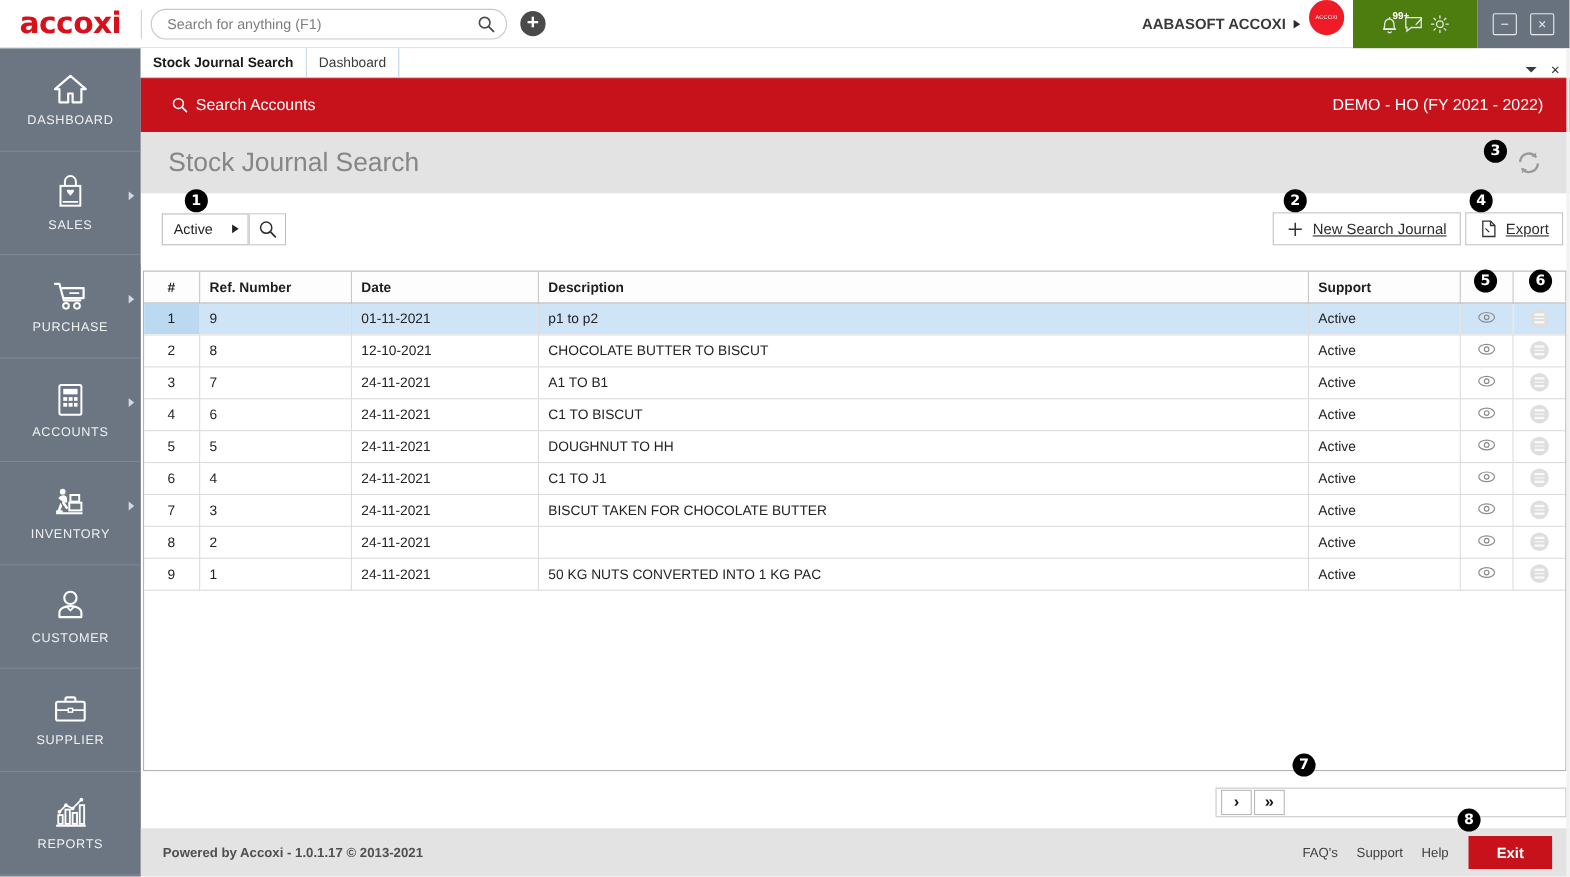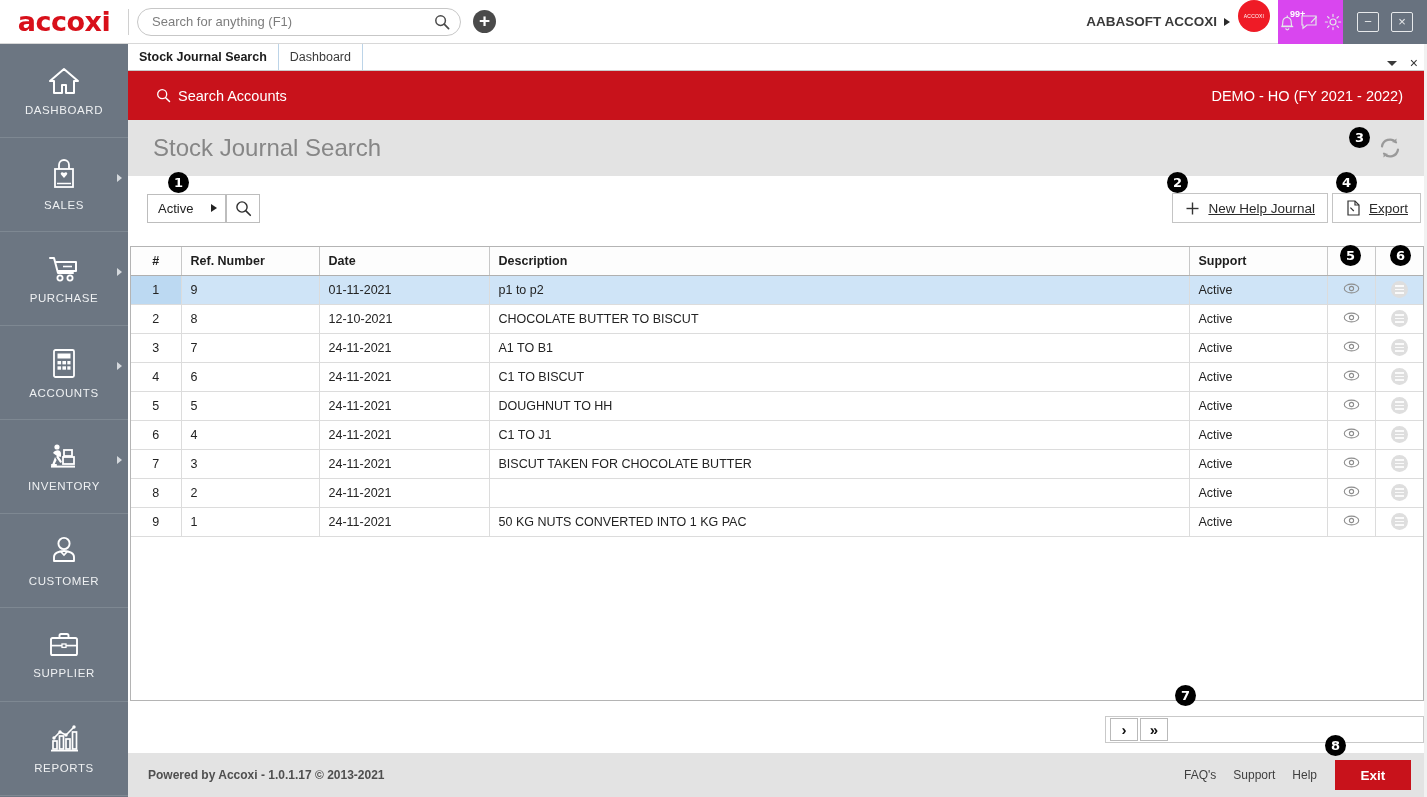--- a/index.html
+++ b/index.html
@@ -85,23 +85,23 @@
     border-left: 6px solid #2a2a2a;
   }
   .avatar {
     width: 32px; height: 32px; border-radius: 50%;
     background: #ef1b26; color: #fff;
     display: flex; align-items: center; justify-content: center;
     font-size: 5px; letter-spacing: 0.2px;
     margin-right: 8px;
   }
   .iconstrip {
-    background: #d946ef; height: 44px;
+    background: #4d7c0f; height: 44px;
     display: flex; align-items: center; gap: 3px;
-    padding: 0 0;
+    padding: 0 24px;
   }
   .ibtn { position: relative; cursor: pointer; display: flex; }
   .badge99 {
     position: absolute; top: -3px; left: 12px;
     font-size: 9px; color: #fff; font-weight: 600;
   }
   .winstrip {
     background: #68727f; height: 44px;
     display: flex; align-items: center; gap: 12px;
     padding: 0 14px;
@@ -552,21 +552,21 @@
           </svg>
       </div>
     </div>
 
     <div class="rightbtns">
       <div class="tbtn">
         <svg width="15" height="15" viewBox="0 0 15 15">
             <line x1="7.5" y1="1.5" x2="7.5" y2="13.5" stroke="#333" stroke-width="1.4"></line>
             <line x1="1.5" y1="7.5" x2="13.5" y2="7.5" stroke="#333" stroke-width="1.4"></line>
           </svg>
-        <span class="uline">New Help Journal</span>
+        <span class="uline">New Search Journal</span>
       </div>
       <div class="tbtn">
         <svg width="16" height="18" viewBox="0 0 16 18">
             <path d="M3 2h7l4 4v10H3z" fill="none" stroke="#333" stroke-width="1.2"></path>
             <path d="M10 2v4h4" fill="none" stroke="#333" stroke-width="1.2"></path>
             <path d="M5.4 8.6l3.4 3.4" stroke="#333" stroke-width="1.2"></path>
           </svg>
         <span class="uline">Export</span>
       </div>
     </div>

